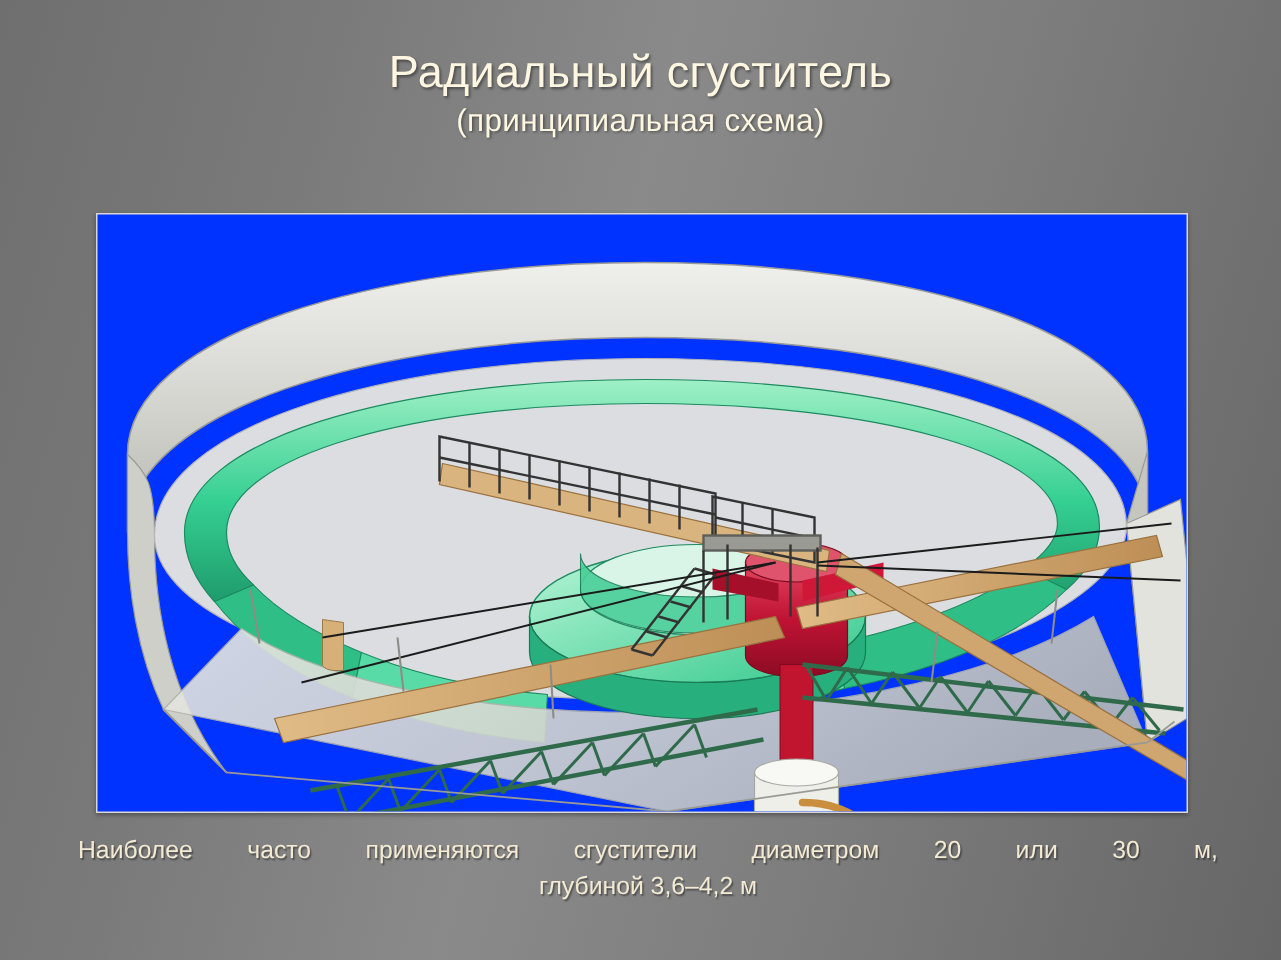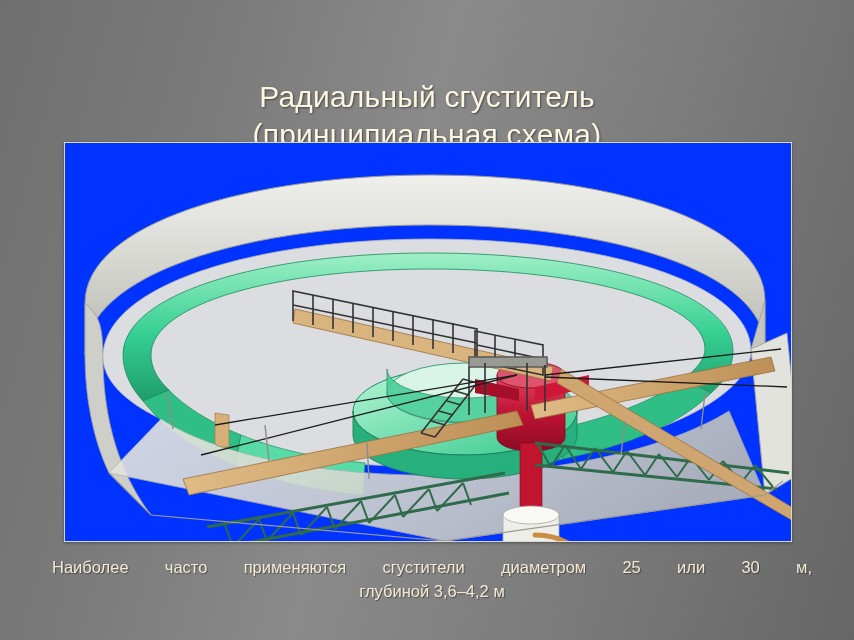--- a/index.html
+++ b/index.html
@@ -24,23 +24,22 @@
     position: absolute;
     top: 30px;
     left: 0;
     width: 854px;
     text-align: center;
     color: #fdf6e0;
     font-size: 30px;
     line-height: 1.28;
     letter-spacing: 0.2px;
     text-shadow: 1px 1px 2px rgba(0,0,0,0.45);
-    margin-top: 48px;
-  }
-  .title-line2 { font-size: 30px; }
+  }
+  .title-line2 { font-size: 21px; }
 
   .figure-frame {
     position: absolute;
     left: 64px;
     top: 142px;
     width: 726px;
     height: 398px;
     background: #0033ff;
     border: 1px solid #d8d8d8;
     box-shadow: 0 1px 3px rgba(0,0,0,0.35);
@@ -226,17 +225,17 @@
         <path d="M640,250 L636,286"></path>
       </g>
 
       <g>
         <path d="M44,330 L86,372 L380,398 L700,352 L718,338" fill="none" stroke="#9a9a95" stroke-width="1.2"></path>
       </g>
     </svg>
   </div>
 
   <div class="caption">
-    <span class="l1">Наиболее часто применяются сгустители диаметром 25 или 30 м,</span>
+    <span class="l1">Наиболее часто применяются сгустители диаметром 20 или 30 м,</span>
     <span class="l2">глубиной 3,6–4,2 м</span>
   </div>
 
 </div>
 
 </body></html>

